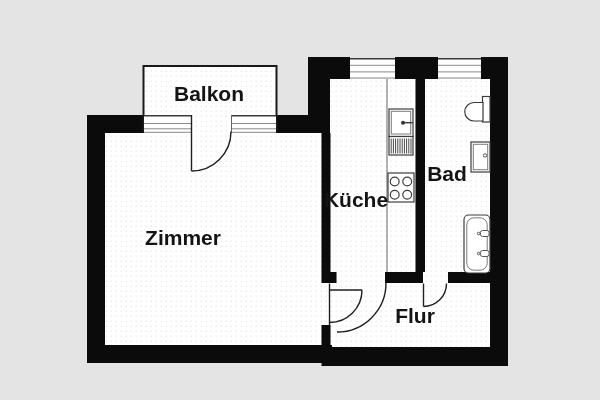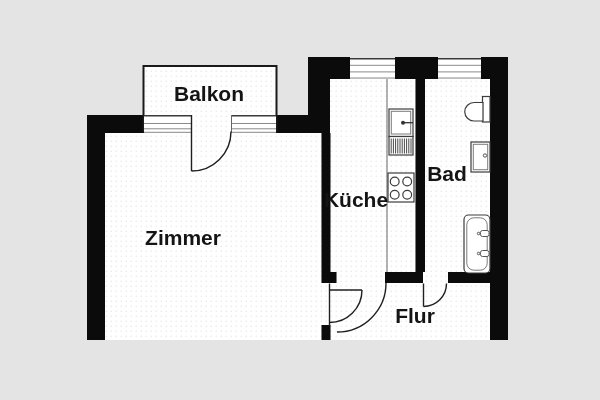--- a/index.html
+++ b/index.html
@@ -1,16 +1,16 @@
 <!DOCTYPE html>
 <html><head>
 <meta charset="utf-8">
 <style>
   html,body { margin:0; padding:0; background:#e4e4e4; }
-  .stage { position:relative; width:600px; height:340px; overflow:hidden; }
+  .stage { position:relative; width:600px; height:400px; overflow:hidden; }
   svg { display:block; }
   text.room-label {
     font-family:"Liberation Sans", sans-serif;
     font-weight:bold;
     font-size:21px;
     fill:#141414;
     text-anchor:middle;
   }
   .wall { stroke:none; }
   .door-line { stroke:#1f1f1f; stroke-width:1.4; fill:none; }

